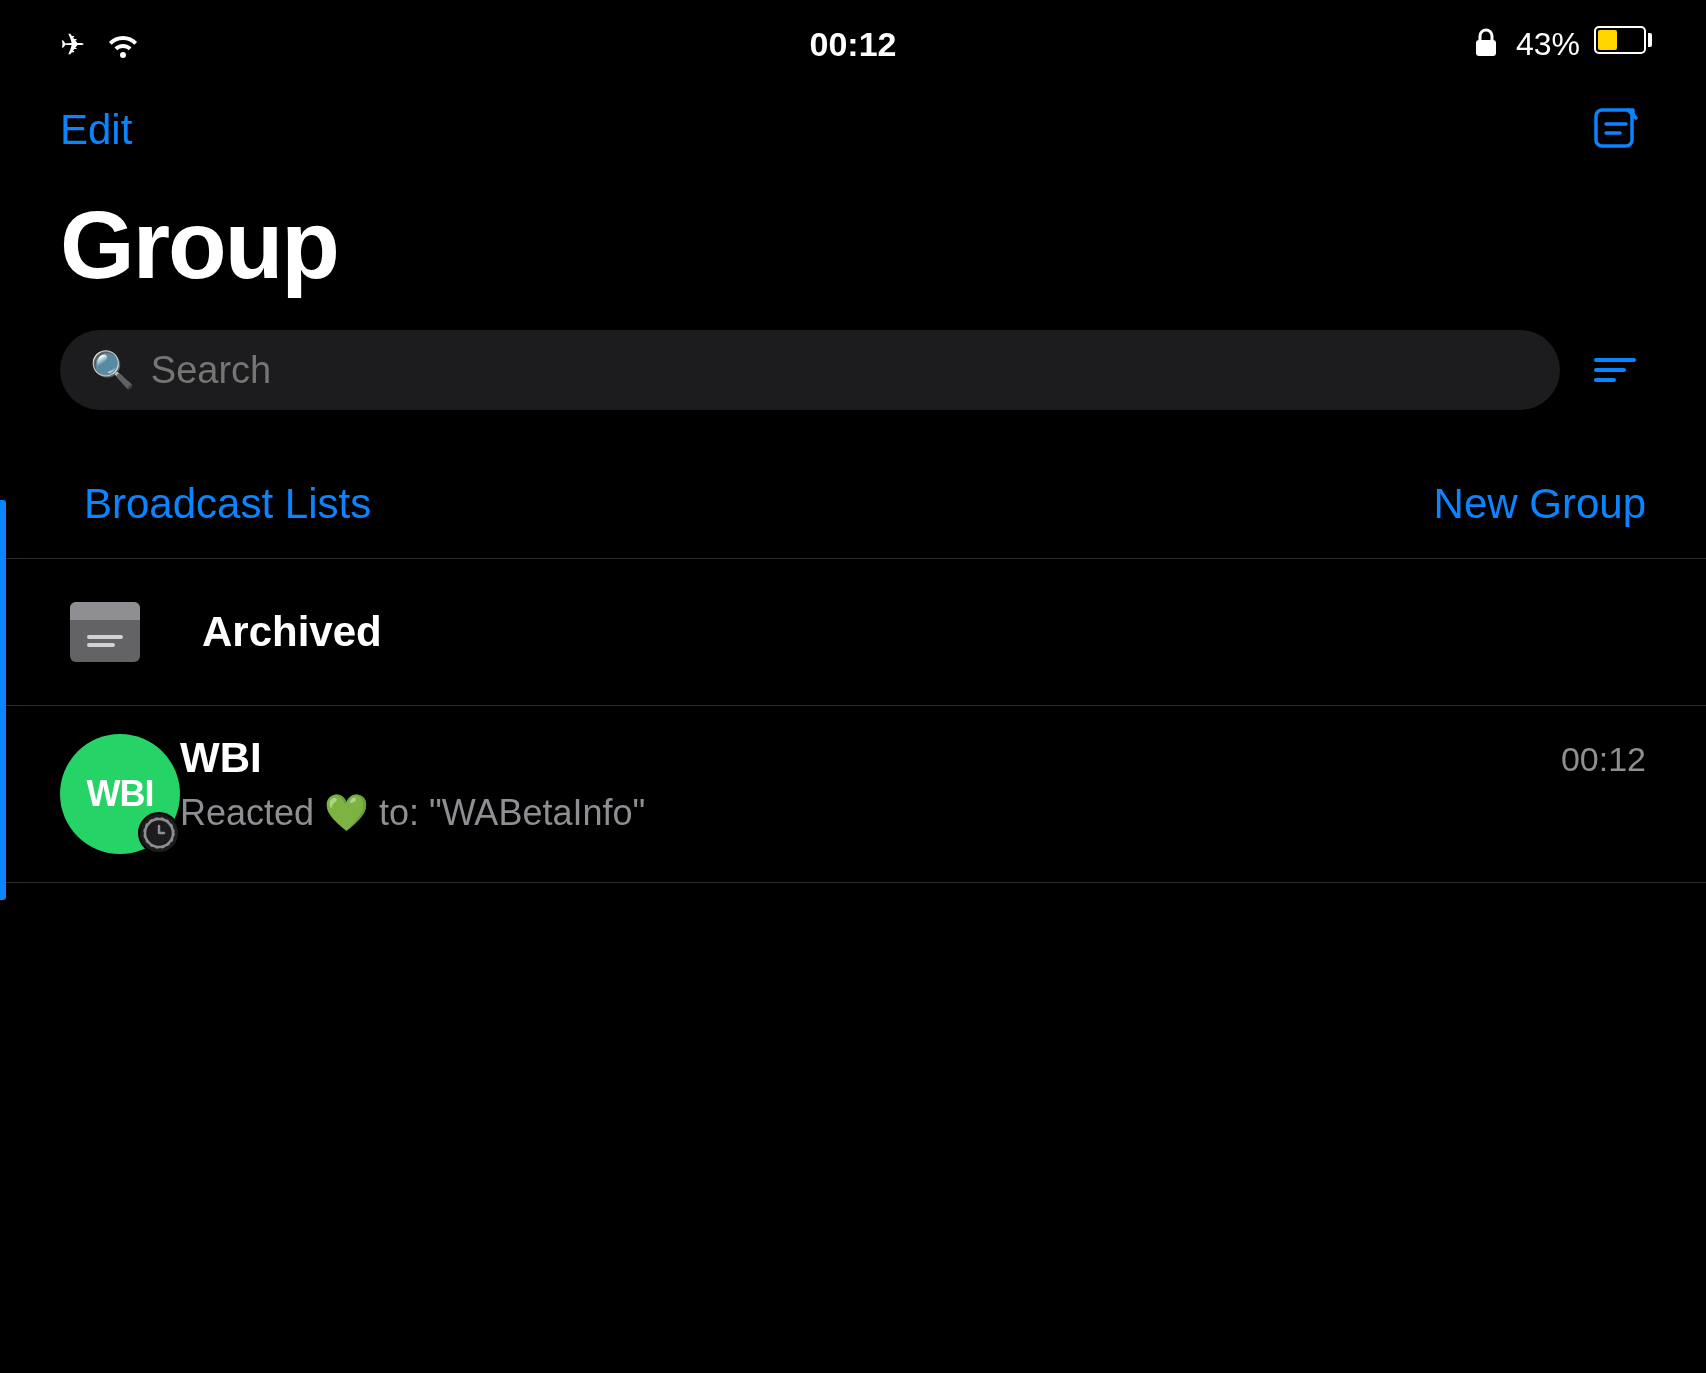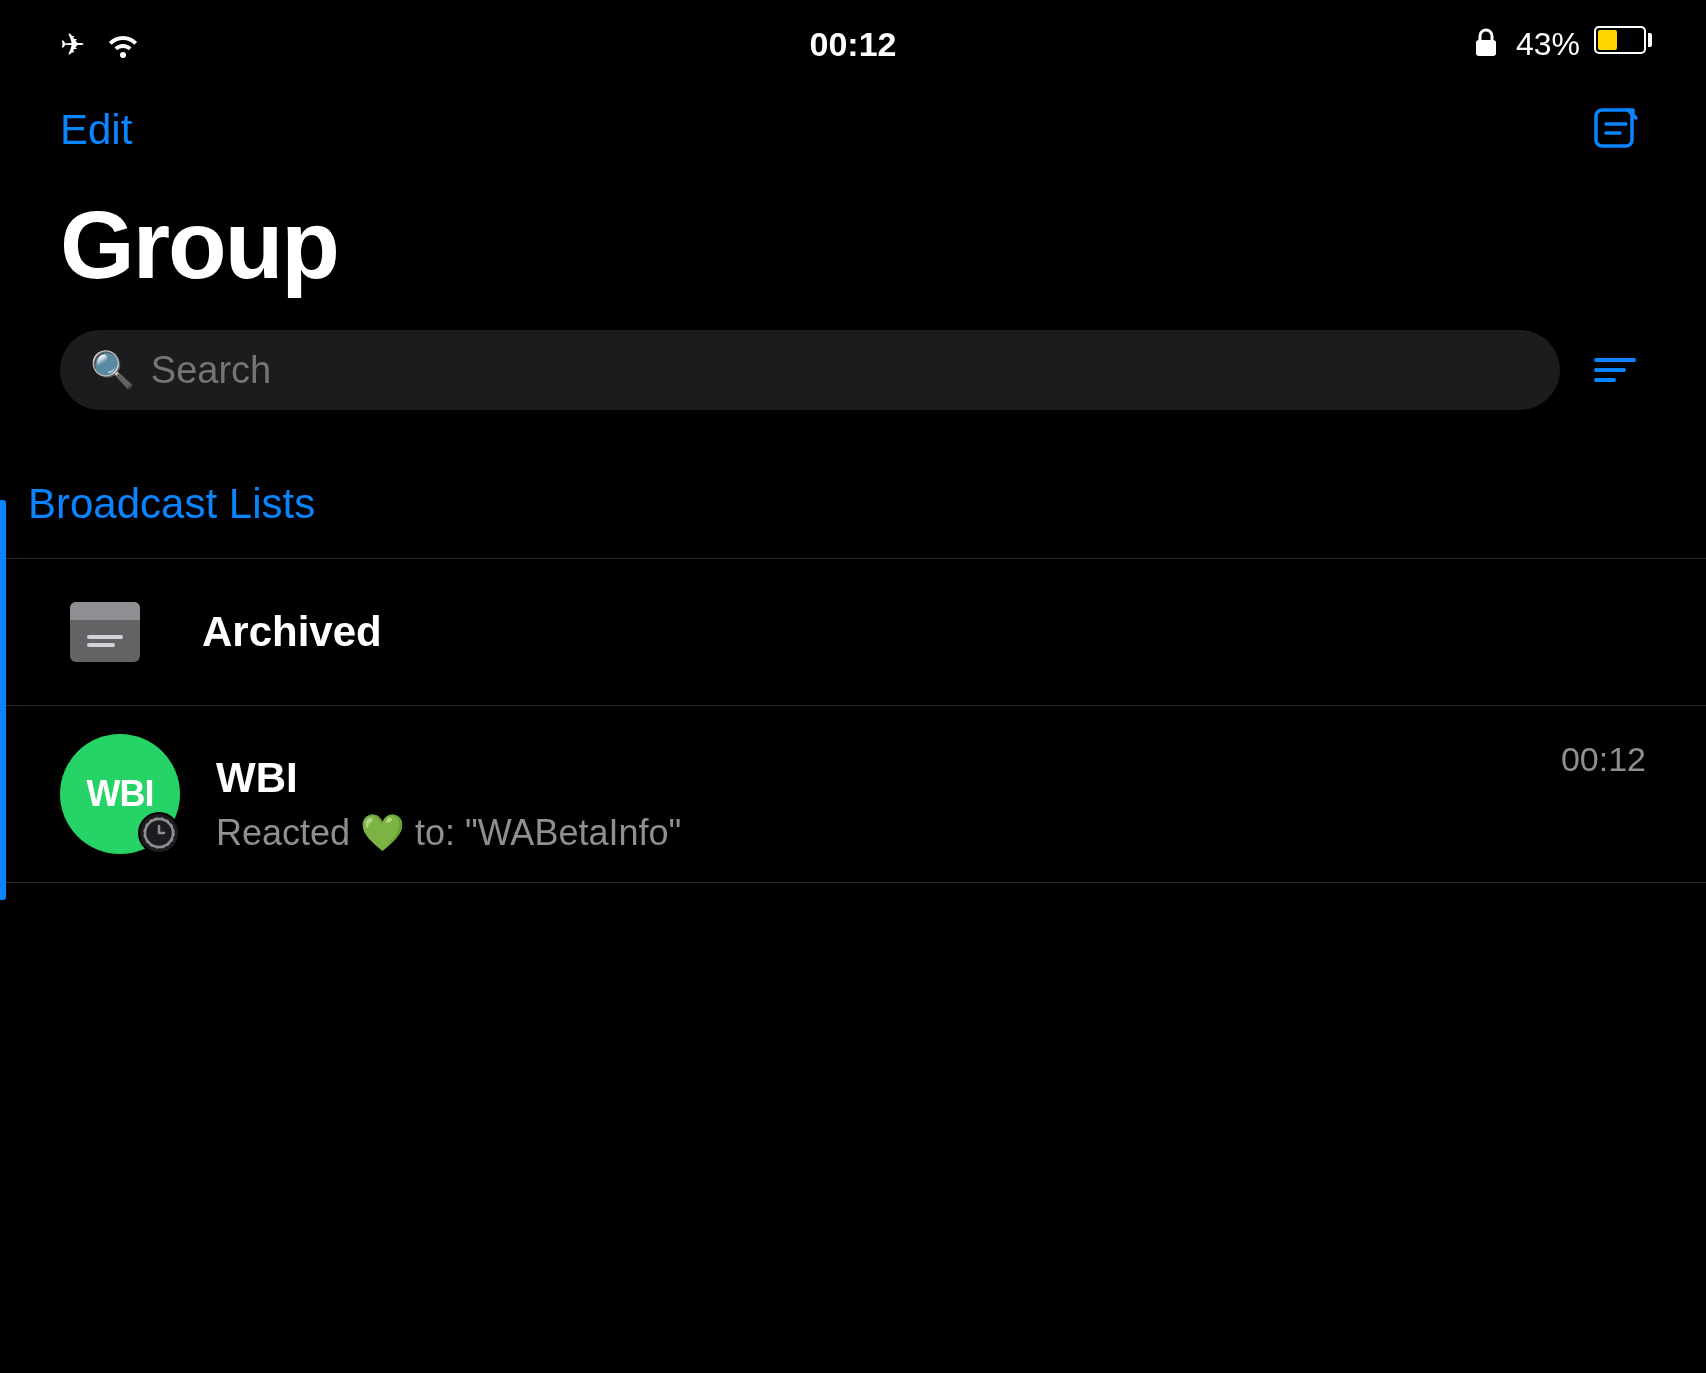--- a/index.html
+++ b/index.html
@@ -186,21 +186,21 @@
 
     .filter-line:nth-child(1) { width: 42px; }
     .filter-line:nth-child(2) { width: 32px; }
     .filter-line:nth-child(3) { width: 22px; }
 
     
     .action-bar {
       display: flex;
       justify-content: space-between;
       align-items: center;
-      padding: 30px 60px 30px 28px;
+      padding: 30px 60px 30px 84px;
       border-bottom: 1px solid #2C2C2E;
     }
 
     .broadcast-btn {
       color: #0A84FF;
       font-size: 42px;
       font-weight: 400;
       cursor: pointer;
       background: none;
       border: none;
@@ -280,23 +280,22 @@
     .archived-label {
       color: #ffffff;
       font-size: 42px;
       font-weight: 600;
       margin-left: 16px;
     }
 
     
     .chat-row {
       display: flex;
-      align-items: flex-end;
+      align-items: flex-start;
       padding: 28px 60px 28px 60px;
-      gap: 36px;
       border-bottom: 1px solid #2C2C2E;
       cursor: pointer;
     }
 
     .avatar {
       width: 120px;
       height: 120px;
       border-radius: 50%;
       background: #25D366;
       display: flex;
@@ -430,20 +429,21 @@
   </div>
   <div class="filter-icon">
     <div class="filter-line"></div>
     <div class="filter-line"></div>
     <div class="filter-line"></div>
   </div>
 </div>
 
 <div class="action-bar">
   <button class="broadcast-btn">Broadcast Lists</button>
+  <button class="new-group-btn">New Group</button>
 </div>
 
 <div class="left-accent"></div>
 
 <div class="chat-list">
 
   <div class="archived-row">
     <div class="archive-icon-wrap">
       <div class="archive-box">
         <div class="archive-lines">

